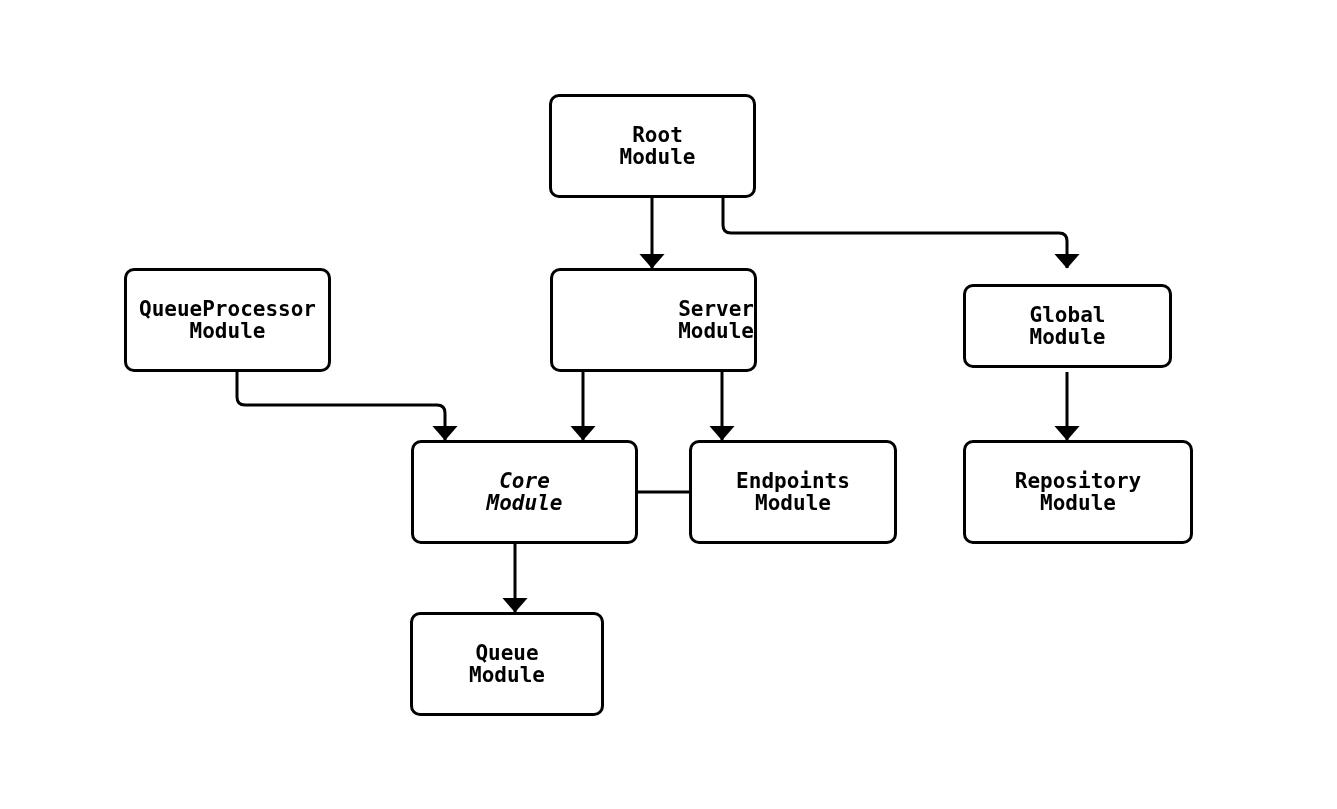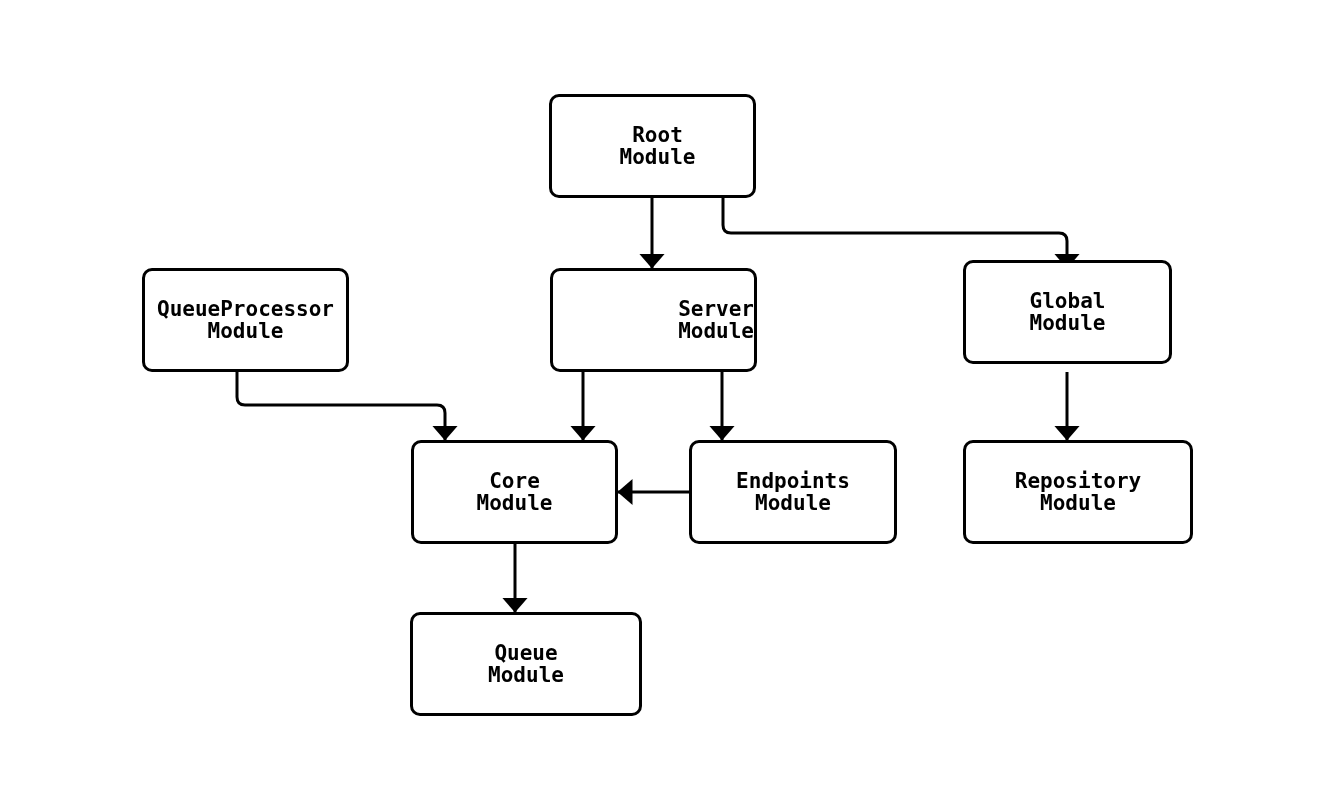--- a/index.html
+++ b/index.html
@@ -64,42 +64,42 @@
       <path class="edge" d="M 722 372 L 722 440" marker-end="url(#arrowhead)"></path>
       <path class="edge" d="M 689 492 L 618 492" marker-end="url(#arrowhead)"></path>
       <path class="edge" d="M 1067 372 L 1067 440" marker-end="url(#arrowhead)"></path>
       <path class="edge" d="M 515 544 L 515 612" marker-end="url(#arrowhead)"></path>
     </svg>
 
   <div class="node" style="left: 549px; top: 94px; width: 207px; height: 104px; padding-left: 10px;">
     <span class="node-label">Root
 Module</span>
   </div>
-  <div class="node" style="left: 142px; top: 268px; width: 207px; height: 104px;">
+  <div class="node" style="left: 124px; top: 268px; width: 207px; height: 104px;">
     <span class="node-label">QueueProcessor
 Module</span>
   </div>
   <div class="node" style="left: 550px; top: 268px; width: 207px; height: 104px; justify-content: flex-end;">
     <span class="node-label">Server
 Module</span>
   </div>
-  <div class="node" style="left: 963px; top: 260px; width: 209px; height: 104px;">
+  <div class="node" style="left: 963px; top: 284px; width: 209px; height: 84px;">
     <span class="node-label">Global
 Module</span>
   </div>
-  <div class="node" style="left: 411px; top: 440px; width: 207px; height: 104px;">
+  <div class="node" style="left: 411px; top: 440px; width: 227px; height: 104px; font-style: italic;">
     <span class="node-label">Core
 Module</span>
   </div>
   <div class="node" style="left: 689px; top: 440px; width: 208px; height: 104px; align-items: center;">
     <span class="node-label">Endpoints
 Module</span>
   </div>
   <div class="node" style="left: 963px; top: 440px; width: 230px; height: 104px;">
     <span class="node-label">Repository
 Module</span>
   </div>
-  <div class="node" style="left: 410px; top: 612px; width: 232px; height: 104px;">
+  <div class="node" style="left: 410px; top: 612px; width: 194px; height: 104px;">
     <span class="node-label">Queue
 Module</span>
   </div>
 
 </div>
 
 </body></html>

